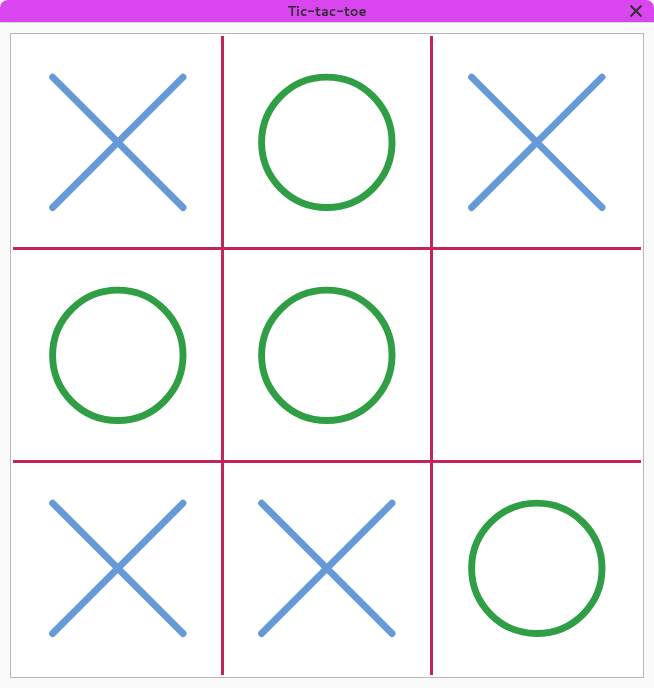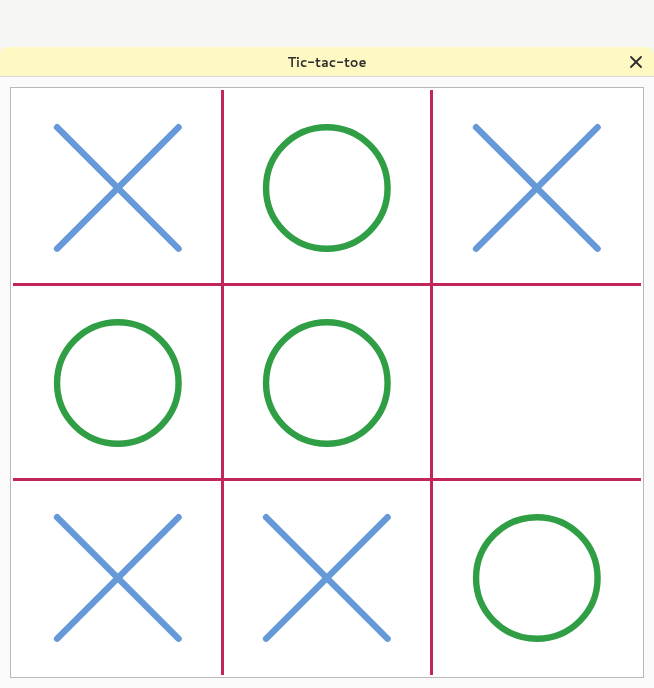--- a/index.html
+++ b/index.html
@@ -10,29 +10,28 @@
     body {
       width: 654px;
       height: 688px;
       font-family: -apple-system, "Segoe UI", Cantarell, Ubuntu, sans-serif;
       background: #f5f5f4;
       display: flex;
       flex-direction: column;
       overflow: hidden;
     }
     .titlebar {
-      height: 30px;
-      background: #fef9c3;
+      height: 23px;
+      background: #d946ef;
       border-bottom: 1px solid #d8d8d6;
       display: flex;
       align-items: center;
       justify-content: center;
       position: relative;
       border-radius: 8px 8px 0 0;
-      margin-top: 47px;
     }
     .titlebar-title {
       font-size: 13px;
       font-weight: 600;
       color: #2e2e2e;
     }
     .close-btn {
       position: absolute;
       right: 8px;
       top: 50%;

